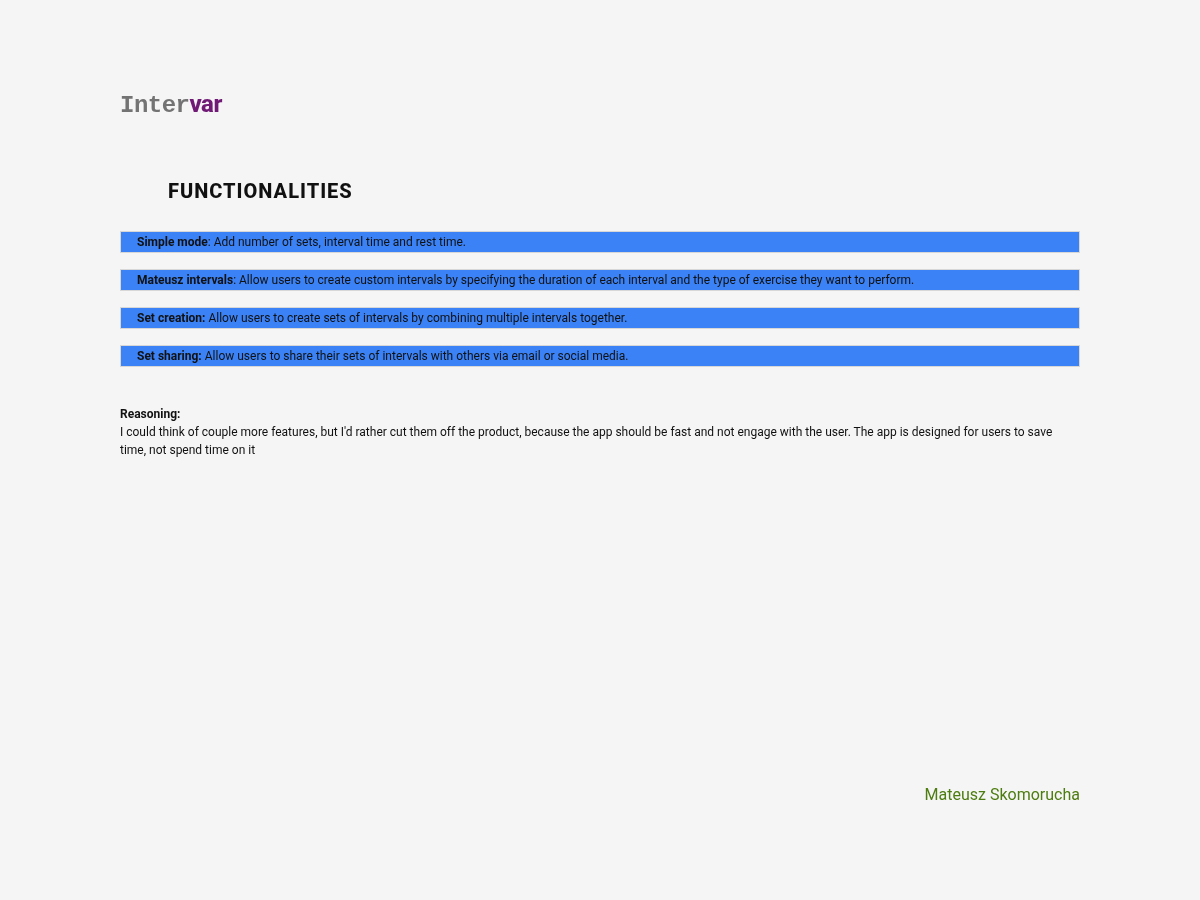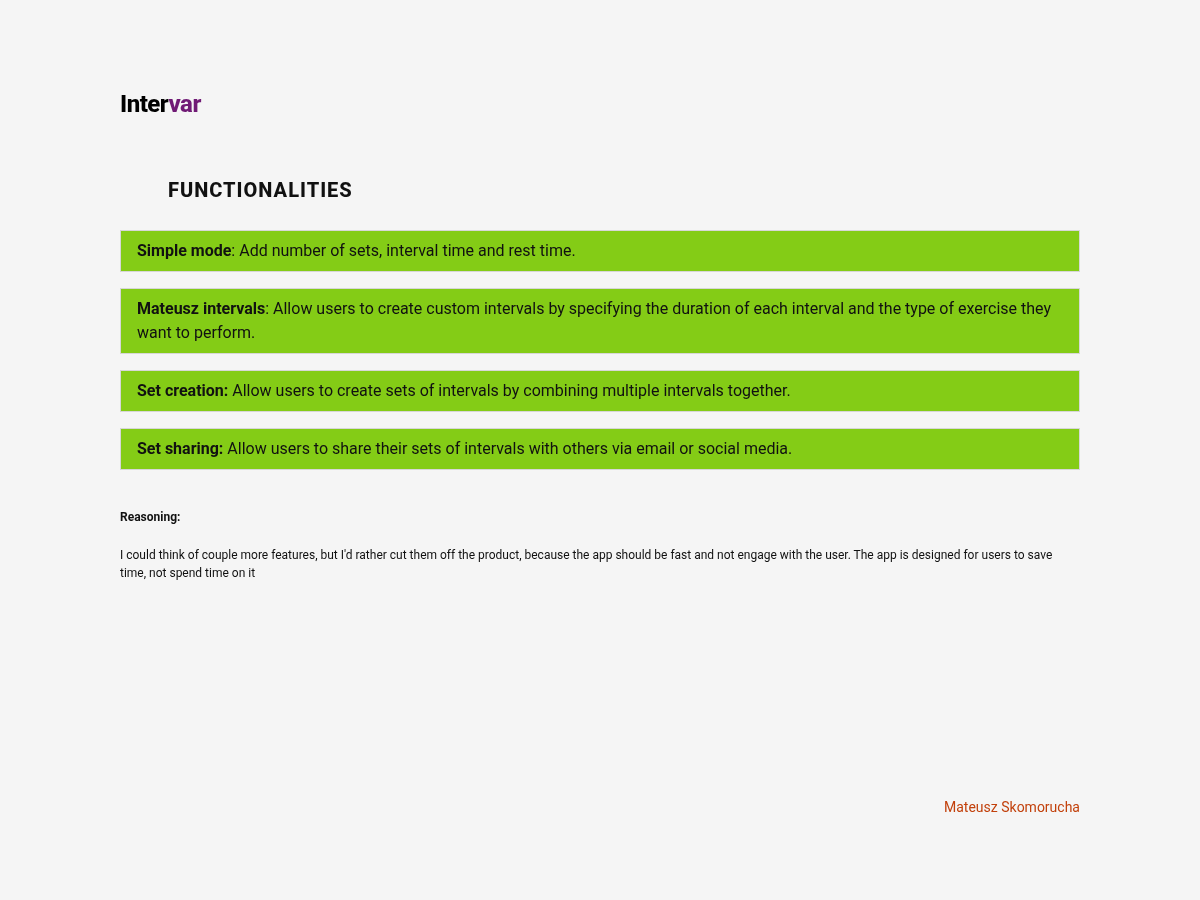--- a/index.html
+++ b/index.html
@@ -20,56 +20,56 @@
   .page-title {
     font-size: 22px;
     font-weight: 600;
     color: #111;
   }
   .logo {
     font-size: 24px;
     font-weight: 800;
     letter-spacing: -0.5px;
   }
-  .logo .a { color: #000000; }
+  .logo .a { color: #737373; font-family: Liberation Mono, monospace; }
   .logo .b { color: #701a75; }
   .section-heading {
     font-size: 20px;
     font-weight: 800;
     letter-spacing: 1px;
     margin-bottom: 28px;
     margin-left: 48px;
   }
   .func-list {
     display: flex;
     flex-direction: column;
     gap: 16px;
   }
   .func-item {
-    background: #84cc16;
+    background: #3b82f6;
     border: 1px solid #d7d7d7;
-    padding: 8px 16px;
-    font-size: 16px;
+    padding: 1px 16px;
+    font-size: 12px;
     line-height: 1.5;
     color: #111;
   }
   .func-item .bold { font-weight: 700; }
   .reasoning {
     margin-top: 38px;
     font-size: 12px;
     line-height: 1.5;
     color: #111;
   }
-  .reasoning .label { font-weight: 700; display: block; margin-bottom: 20px; }
+  .reasoning .label { font-weight: 700; display: block; margin-bottom: 0; }
   .author {
     position: absolute;
     right: 120px;
-    bottom: 85px;
-    font-size: 14px;
-    color: #c2410c;
+    bottom: 96px;
+    font-size: 16px;
+    color: #4d7c0f;
   }
 </style>
 </head>
 <body>
 
 <div class="header">
   <div class="logo">
     <span class="a">Inter</span><span class="b">var</span>
   </div>
 </div>

